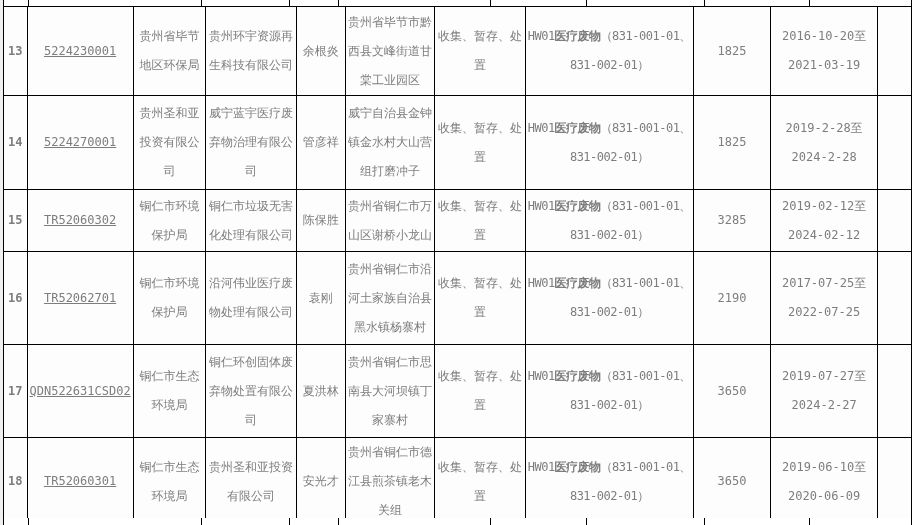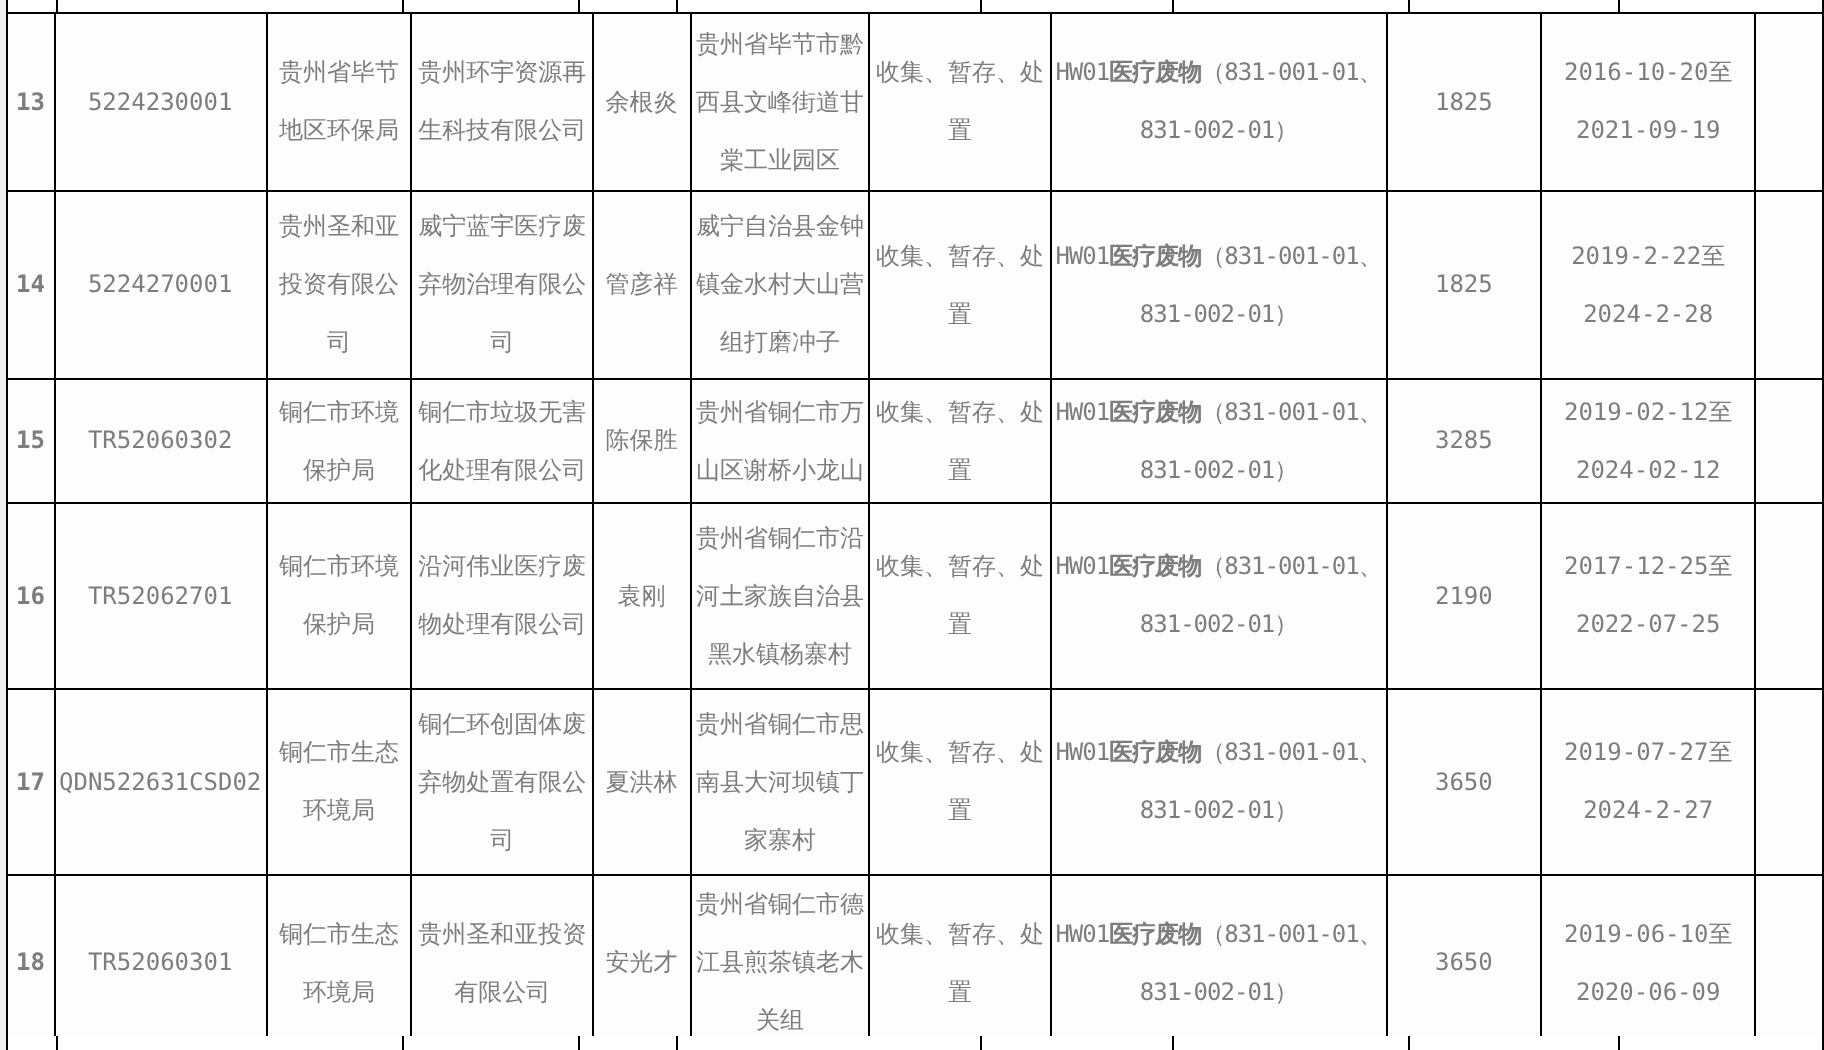--- a/index.html
+++ b/index.html
@@ -16,21 +16,21 @@
   }
   table.main td{
     border:1px solid #000;
     text-align:center;vertical-align:middle;
     line-height:29px;
     padding:0 2px;
     word-break:break-all;
     overflow:hidden;
   }
   td.c-idx{padding:0;font-weight:bold;}
-  td.c-id{padding:0;white-space:nowrap;}
+  td.c-id{padding:0;white-space:nowrap;text-decoration:underline;}
   td.c-bureau{padding:0 1px;}
   td.c-waste{padding:0;letter-spacing:-0.5px;}
   .nowrap{white-space:nowrap;}
   .bold{font-weight:bold;}
   
   .sliver{
     position:absolute;left:3px;width:908px;background:#fff;
     border-left:1px solid #000;
   }
   .sliver .tick{position:absolute;top:0;bottom:0;width:1px;background:#000;}
@@ -78,40 +78,40 @@
       <td>余根炎</td>
       <td>贵州省毕节市黔西县文峰街道甘棠工业园区</td>
       <td>收集、暂存、处置</td>
       <td class="c-waste">
         <div class="nowrap"><span>HW01</span><span class="bold">医疗废物</span><span>（831-001-01、</span></div>
         <div class="nowrap">831-002-01）</div>
       </td>
       <td>1825</td>
       <td>
         <div class="nowrap"><span>2016-10-20</span><span>至</span></div>
-        <div class="nowrap">2021-09-19</div>
+        <div class="nowrap">2021-03-19</div>
       </td>
       <td></td>
     </tr>
 
     <tr style="height:94px">
       <td class="c-idx">14</td>
       <td class="c-id">5224270001</td>
       <td class="c-bureau">贵州圣和亚投资有限公司</td>
       <td>威宁蓝宇医疗废弃物治理有限公司</td>
       <td>管彦祥</td>
       <td>威宁自治县金钟镇金水村大山营组打磨冲子</td>
       <td>收集、暂存、处置</td>
       <td class="c-waste">
         <div class="nowrap"><span>HW01</span><span class="bold">医疗废物</span><span>（831-001-01、</span></div>
         <div class="nowrap">831-002-01）</div>
       </td>
       <td>1825</td>
       <td>
-        <div class="nowrap"><span>2019-2-22</span><span>至</span></div>
+        <div class="nowrap"><span>2019-2-28</span><span>至</span></div>
         <div class="nowrap">2024-2-28</div>
       </td>
       <td></td>
     </tr>
 
     <tr style="height:62px">
       <td class="c-idx">15</td>
       <td class="c-id">TR52060302</td>
       <td class="c-bureau">铜仁市环境保护局</td>
       <td>铜仁市垃圾无害化处理有限公司</td>
@@ -137,21 +137,21 @@
       <td>沿河伟业医疗废物处理有限公司</td>
       <td>袁刚</td>
       <td>贵州省铜仁市沿河土家族自治县黑水镇杨寨村</td>
       <td>收集、暂存、处置</td>
       <td class="c-waste">
         <div class="nowrap"><span>HW01</span><span class="bold">医疗废物</span><span>（831-001-01、</span></div>
         <div class="nowrap">831-002-01）</div>
       </td>
       <td>2190</td>
       <td>
-        <div class="nowrap"><span>2017-12-25</span><span>至</span></div>
+        <div class="nowrap"><span>2017-07-25</span><span>至</span></div>
         <div class="nowrap">2022-07-25</div>
       </td>
       <td></td>
     </tr>
 
     <tr style="height:93px">
       <td class="c-idx">17</td>
       <td class="c-id">QDN522631CSD02</td>
       <td class="c-bureau">铜仁市生态环境局</td>
       <td>铜仁环创固体废弃物处置有限公司</td>

